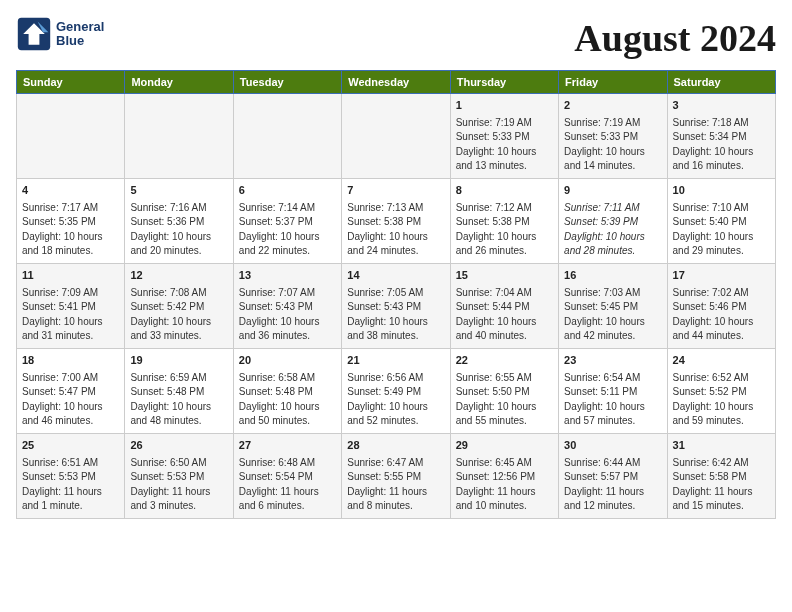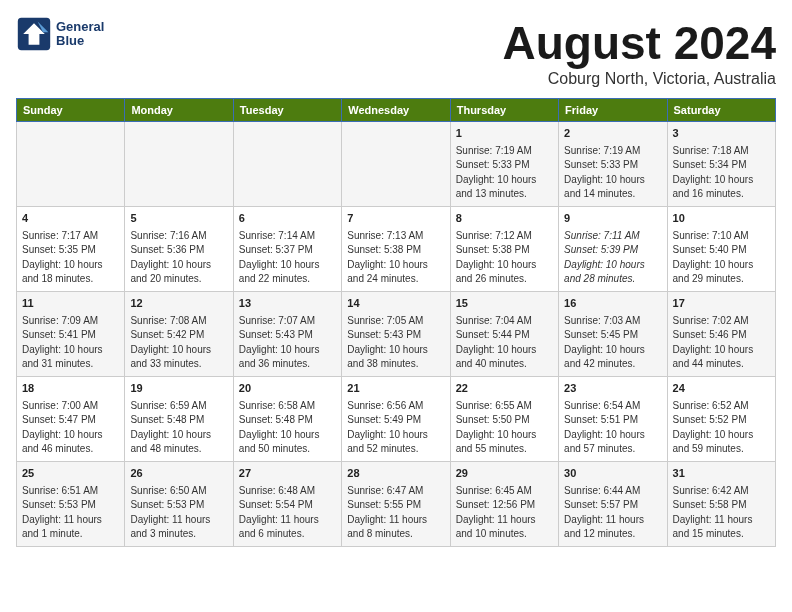--- a/index.html
+++ b/index.html
@@ -30,23 +30,24 @@
       line-height: 1.1;
     }
     .logo-icon {
       width: 36px;
       height: 36px;
     }
     .title-block {
       text-align: right;
     }
     .cal-title {
-      font-size: 46px;
+      font-size: 38px;
       font-weight: bold;
       color: #1a1a1a;
+      font-family: Liberation Serif, serif;
     }
     .cal-subtitle {
       font-size: 16px;
       color: #333;
     }
     table {
       width: 100%;
       border-collapse: collapse;
       font-size: 10.5px;
     }
@@ -99,21 +100,20 @@
       <polygon points="20,8 32,20 26,20 26,32 14,32 14,20 8,20" fill="#fff"></polygon>
       <polygon points="24,6 36,18 30,18" fill="#5b9bd5"></polygon>
     </svg>
     <div class="logo-text">
       <span>General</span>
       <span>Blue</span>
     </div>
   </div>
   <div class="title-block">
     <div class="cal-title">August 2024</div>
-    <div class="cal-subtitle">Coburg North, Victoria, Australia</div>
   </div>
 </div>
 
 <table>
   <thead>
     <tr>
     <th>Sunday</th>
         <th>Monday</th>
         <th>Tuesday</th>
         <th>Wednesday</th>
@@ -284,21 +284,21 @@
         <td>
           <span class="day-num">22</span>
           <div class="day-info" style="white-space: pre-line;">Sunrise: 6:55 AM
 Sunset: 5:50 PM
 Daylight: 10 hours
 and 55 minutes.</div>
         </td>
         <td>
           <span class="day-num">23</span>
           <div class="day-info" style="white-space: pre-line;">Sunrise: 6:54 AM
-Sunset: 5:51 PM
+Sunset: 5:11 PM
 Daylight: 10 hours
 and 57 minutes.</div>
         </td>
         <td>
           <span class="day-num">24</span>
           <div class="day-info" style="white-space: pre-line;">Sunrise: 6:52 AM
 Sunset: 5:52 PM
 Daylight: 10 hours
 and 59 minutes.</div>
         </td>

